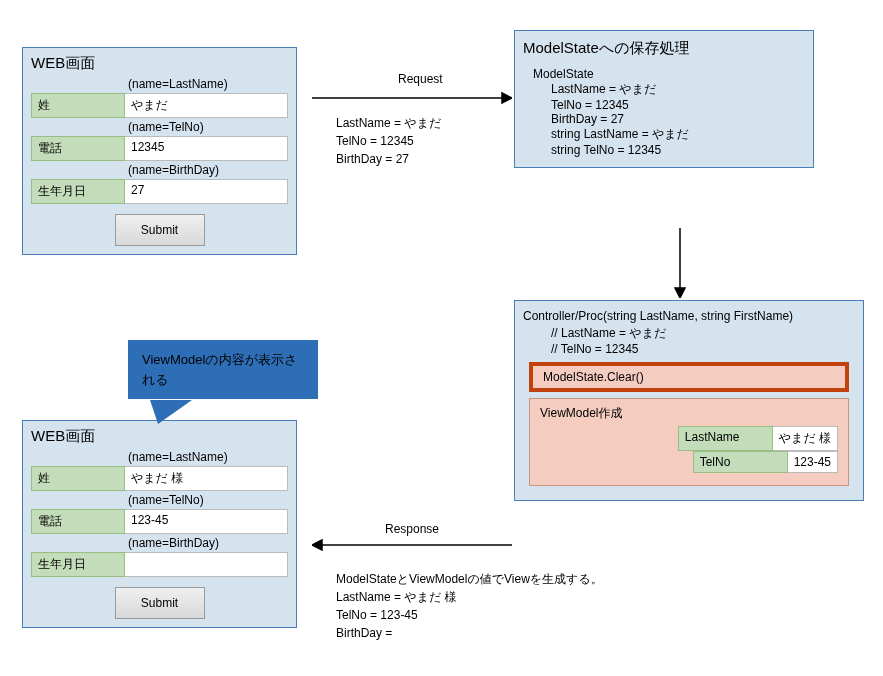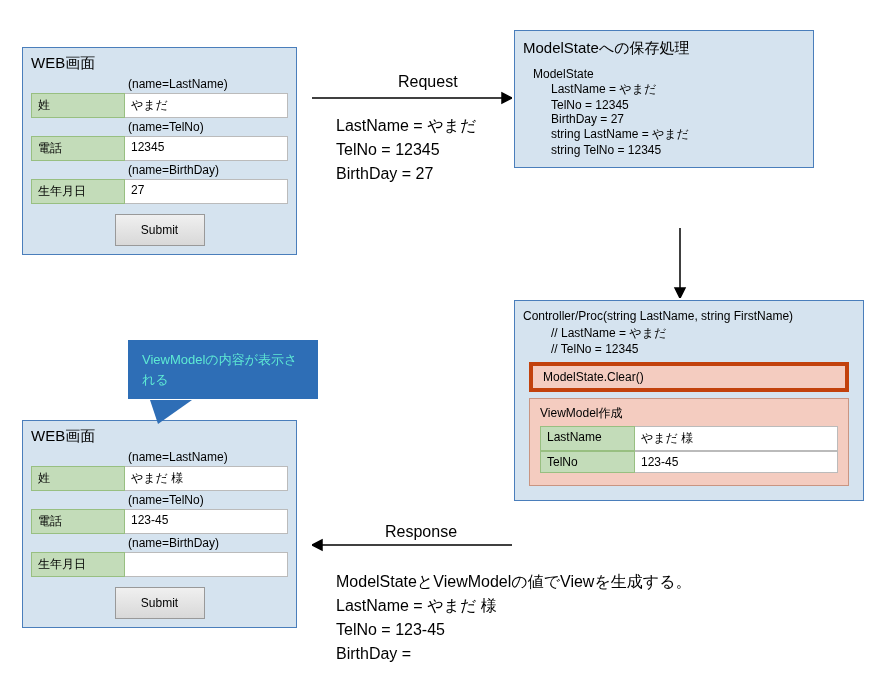--- a/index.html
+++ b/index.html
@@ -55,60 +55,61 @@
     cursor: pointer;
   }
   .arrow-line {
     position: absolute;
     stroke: #000;
     stroke-width: 1.5;
     fill: none;
   }
   .free-text {
     position: absolute;
-    font-size: 16px;
+    font-size: 12px;
     line-height: 1.5;
   }
   .indent { margin-left: 18px; margin-top: 9px; }
   .indent2 { margin-left: 36px; }
   .code-box {
     background: #f4ccc0;
     border: 4px solid #c2410c;
     padding: 4px 10px;
     margin: 6px 14px;
   }
   .vm-box {
     background: #f4ccc0;
     border: 1px solid #c99582;
     margin: 6px 14px;
     padding: 6px 10px 12px;
   }
   .vm-table {
     display: flex;
     flex-direction: column;
     margin-top: 4px;
+    align-items: flex-end;
   }
   .vm-row { display: flex; }
   .vm-key {
     width: 95px;
     background: #c3dcb9;
     border: 1px solid #98bf81;
     padding: 3px 6px;
   }
   .vm-val {
     flex: 1;
     background: #fff;
     border: 1px solid #bbb;
     border-left: none;
     padding: 3px 6px;
   }
   .callout {
     position: absolute;
     background: #2e6eb6;
-    color: #5eead4;
+    color: #000000;
     padding: 10px 14px;
     width: 190px;
     font-size: 13px;
     line-height: 1.5;
   }
   .callout-tail {
     position: absolute;
     width: 0; height: 0;
     border-top: 24px solid #2e6eb6;
     border-left: 8px solid transparent;

